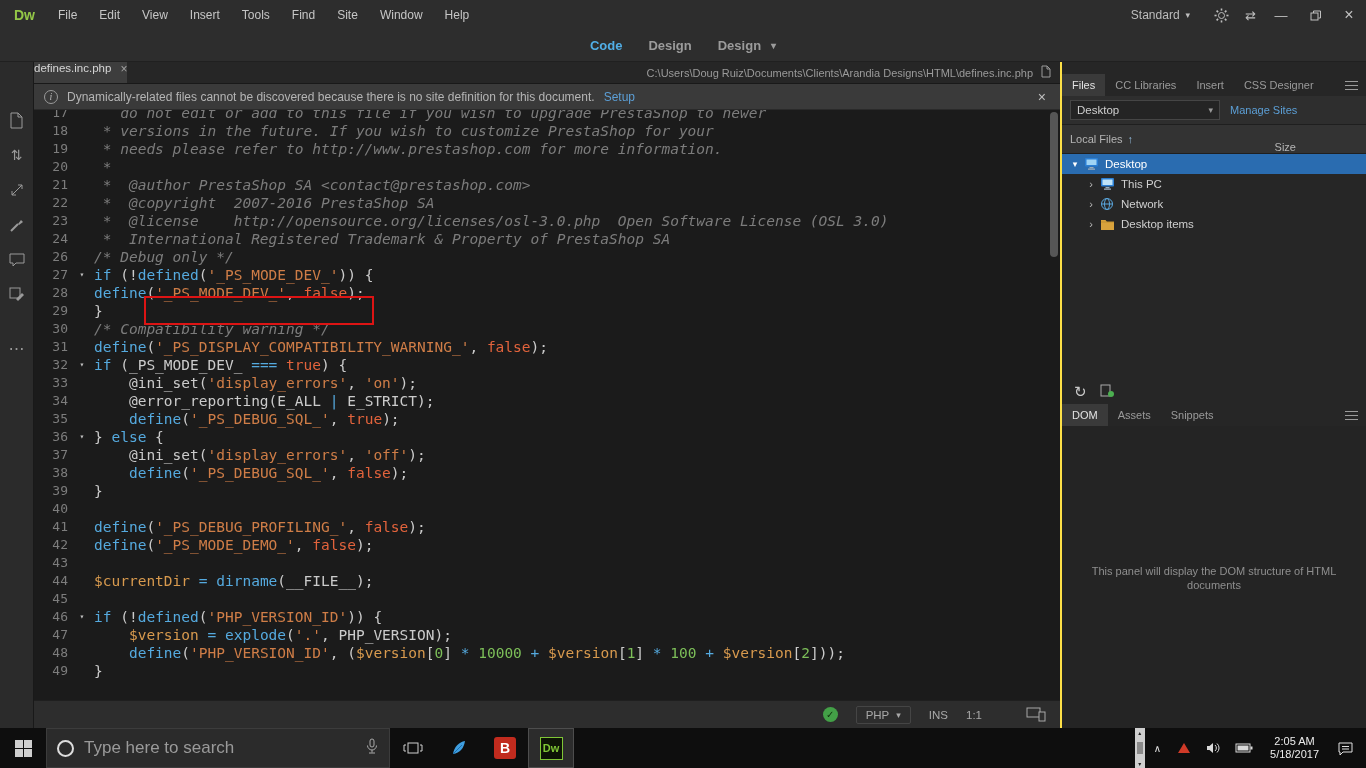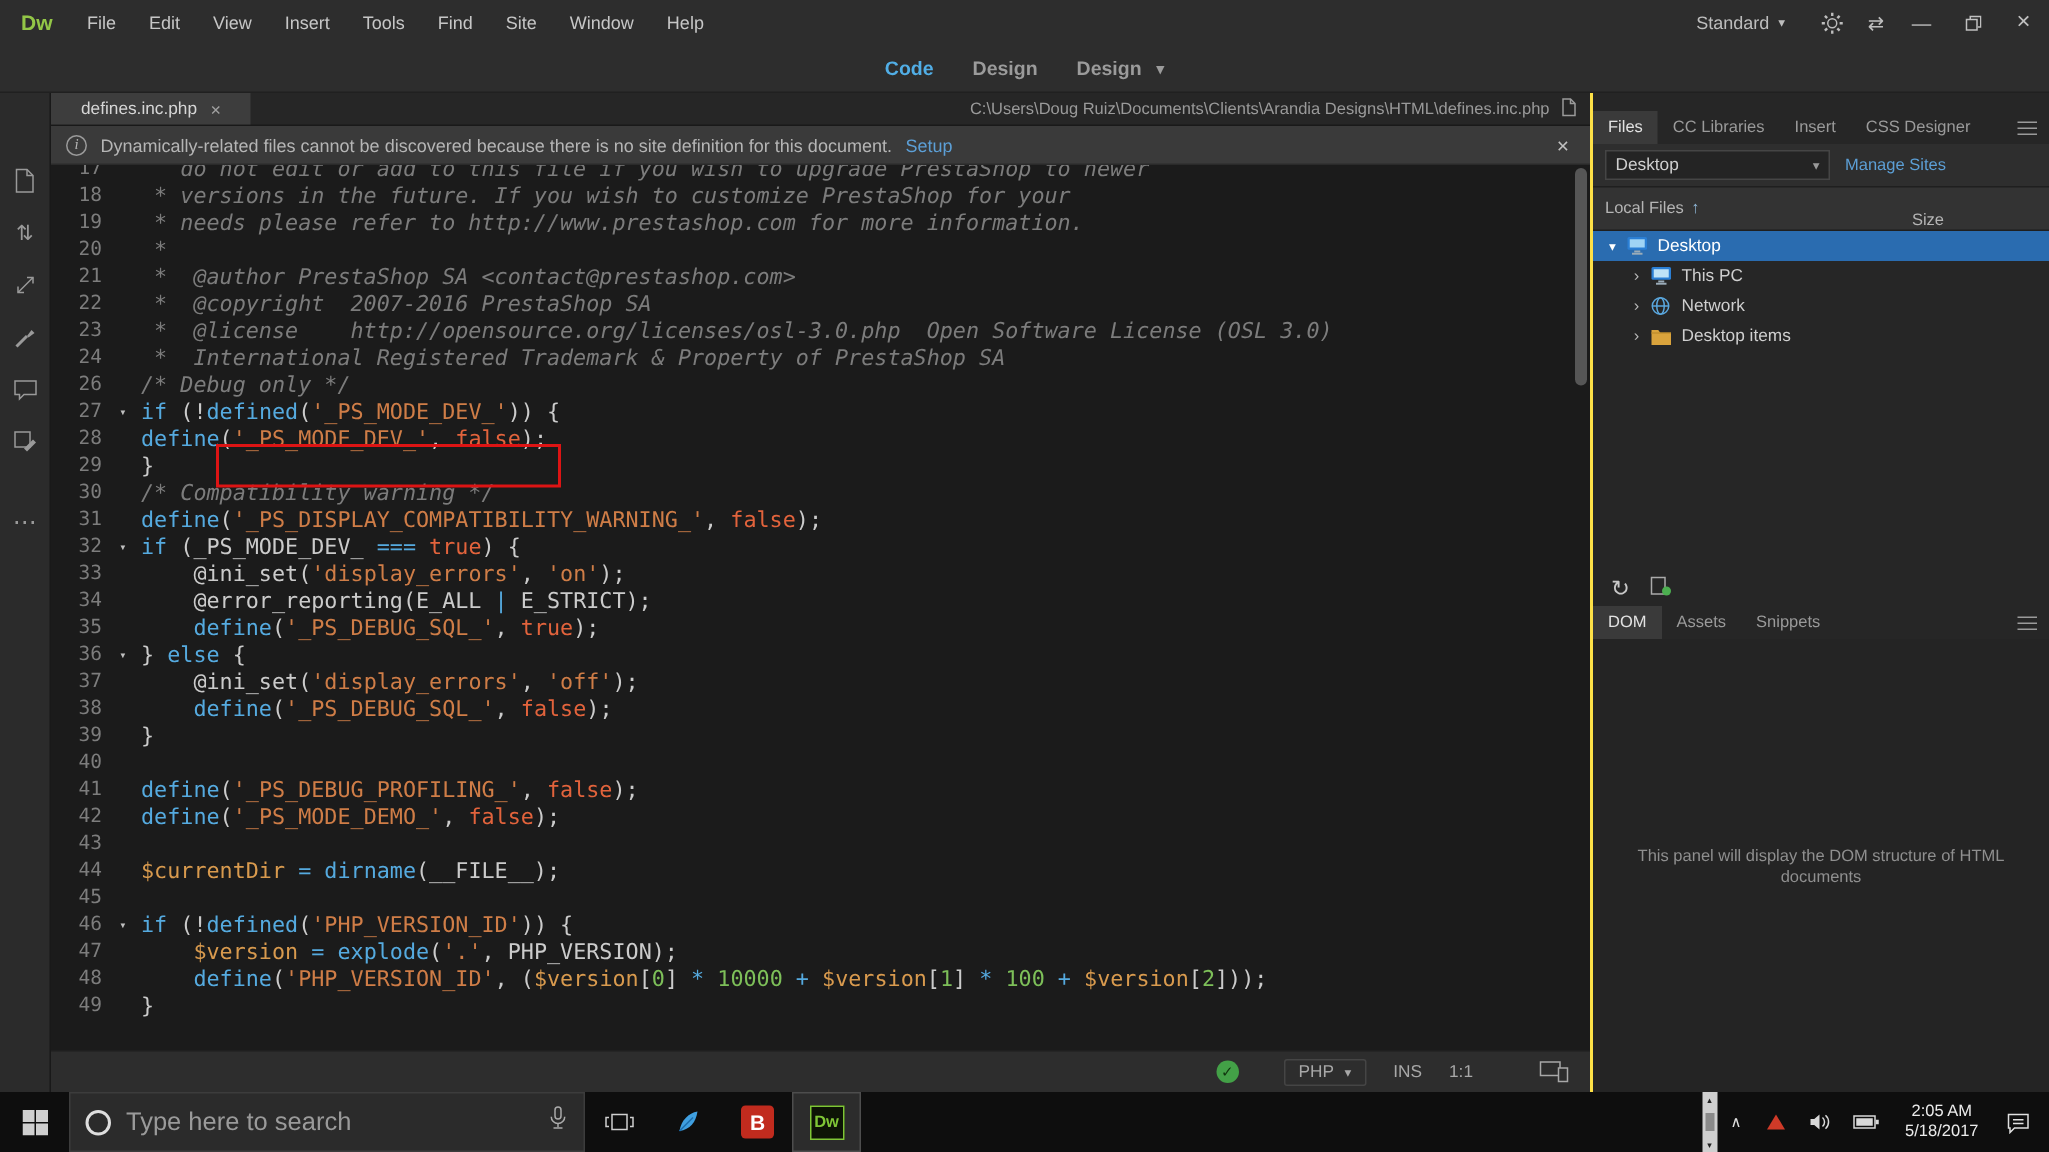--- a/index.html
+++ b/index.html
@@ -33,22 +33,22 @@
                   display:flex; flex-direction:column; align-items:center;
                   padding-top:48px; gap:15px; }
   .lt-icon { width:20px; height:20px; display:flex; align-items:center; justify-content:center;
              color:#9a9a9a; font-size:14px; }
   .lt-more { margin-top:18px; font-size:16px; }
 
   .editor-col { flex:1; display:flex; flex-direction:column; min-width:0; background:#1b1b1b; }
 
   .tabbar { flex:0 0 22px; background:#262626; display:flex; align-items:stretch;
             font-size:11.5px; color:#9e9e9e; border-bottom:1px solid #191919; }
-  .doc-tab { background:#3d3d3d; color:#d6d6d6; display:flex; align-items:center;
-             padding:0 20px; gap:9px; }
+  .doc-tab { background:#3d3d3d; color:#d6d6d6; display:flex; 
+             padding:0 0; gap:9px; }
   .tab-close { color:#a0a0a0; font-size:12px; }
   .doc-path { margin-left:auto; display:flex; align-items:center; gap:7px;
               padding-right:8px; color:#9a9a9a; font-size:11px; }
 
   .infobar { flex:0 0 26px; background:#3a3a3a; border-bottom:1px solid #2a2a2a; z-index:2;
              display:flex; align-items:center; gap:9px; padding:0 10px;
              font-size:12px; color:#b5b5b5; }
   .info-icon { width:14px; height:14px; flex:0 0 14px; border:1px solid #9a9a9a; border-radius:50%;
                display:flex; align-items:center; justify-content:center;
                font-size:10px; font-style:italic; font-family:"Liberation Serif",serif; }
@@ -72,21 +72,21 @@
   .vscroll { position:absolute; right:2px; top:0; width:8px; height:100%; }
   .vscroll .thumb { position:absolute; top:2px; width:8px; height:145px;
                     background:#565656; border-radius:4px; }
 
   .statusbar { flex:0 0 28px; background:#2d2d2d; border-top:1px solid #1f1f1f;
                display:flex; align-items:center; justify-content:flex-end; gap:18px;
                font-size:11.5px; color:#a8a8a8; padding-right:14px; }
   .sb-check { width:15px; height:15px; border-radius:50%; background:#43a047; color:#10330e;
               display:flex; align-items:center; justify-content:center; font-size:10px; }
   .sb-lang { display:flex; align-items:center; gap:7px; border:1px solid #454545;
-             border-radius:2px; padding:2px 9px;margin-left:12px; }
+             border-radius:2px; padding:2px 9px; }
   .sb-lang .caret { font-size:9px; }
   .sb-preview { margin-left:26px; display:flex; align-items:center; }
 
   
   .right-panel { flex:0 0 306px; background:#262626; border-left:2px solid #fde047;
                  display:flex; flex-direction:column; padding-top:12px; font-size:11px; }
   .rp-tabs { flex:0 0 22px; display:flex; align-items:center; color:#9a9a9a; }
   .rp-tab { padding:0 10px; height:22px; display:flex; align-items:center; }
   .rp-tab.active { background:#3a3a3a; color:#e2e2e2; }
   .rp-burger { margin-left:auto; margin-right:8px; width:13px; height:9px;

